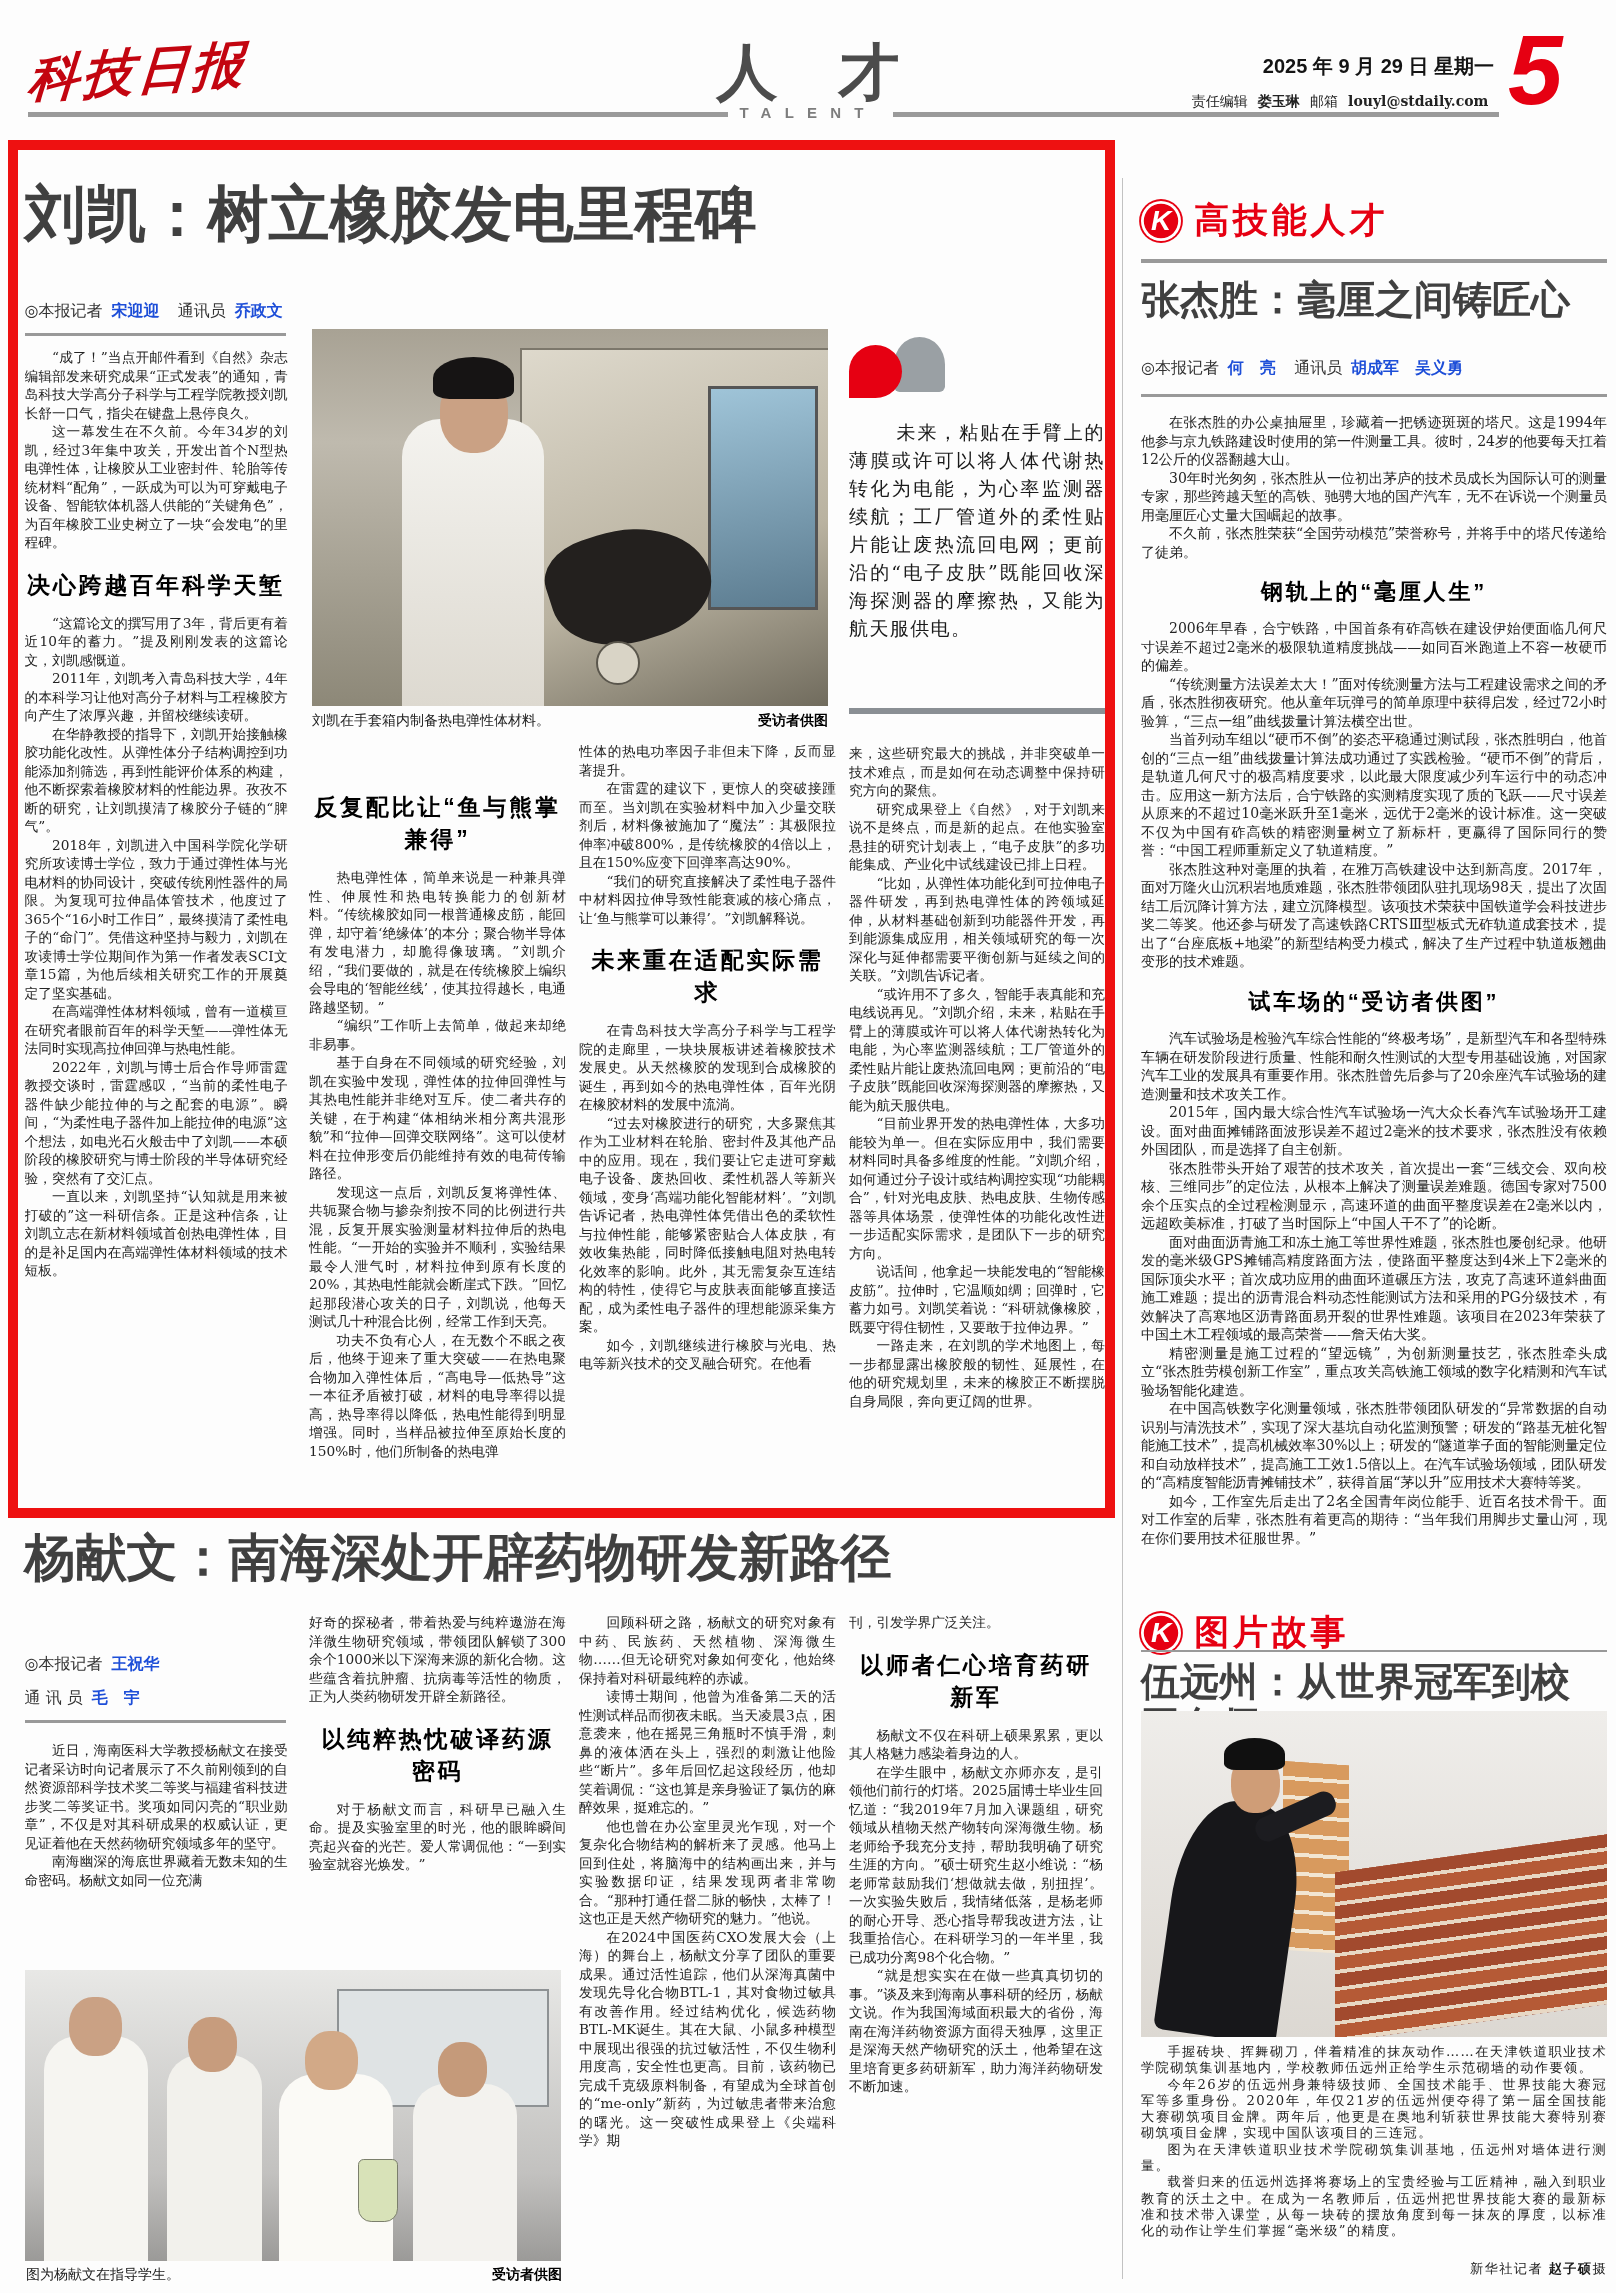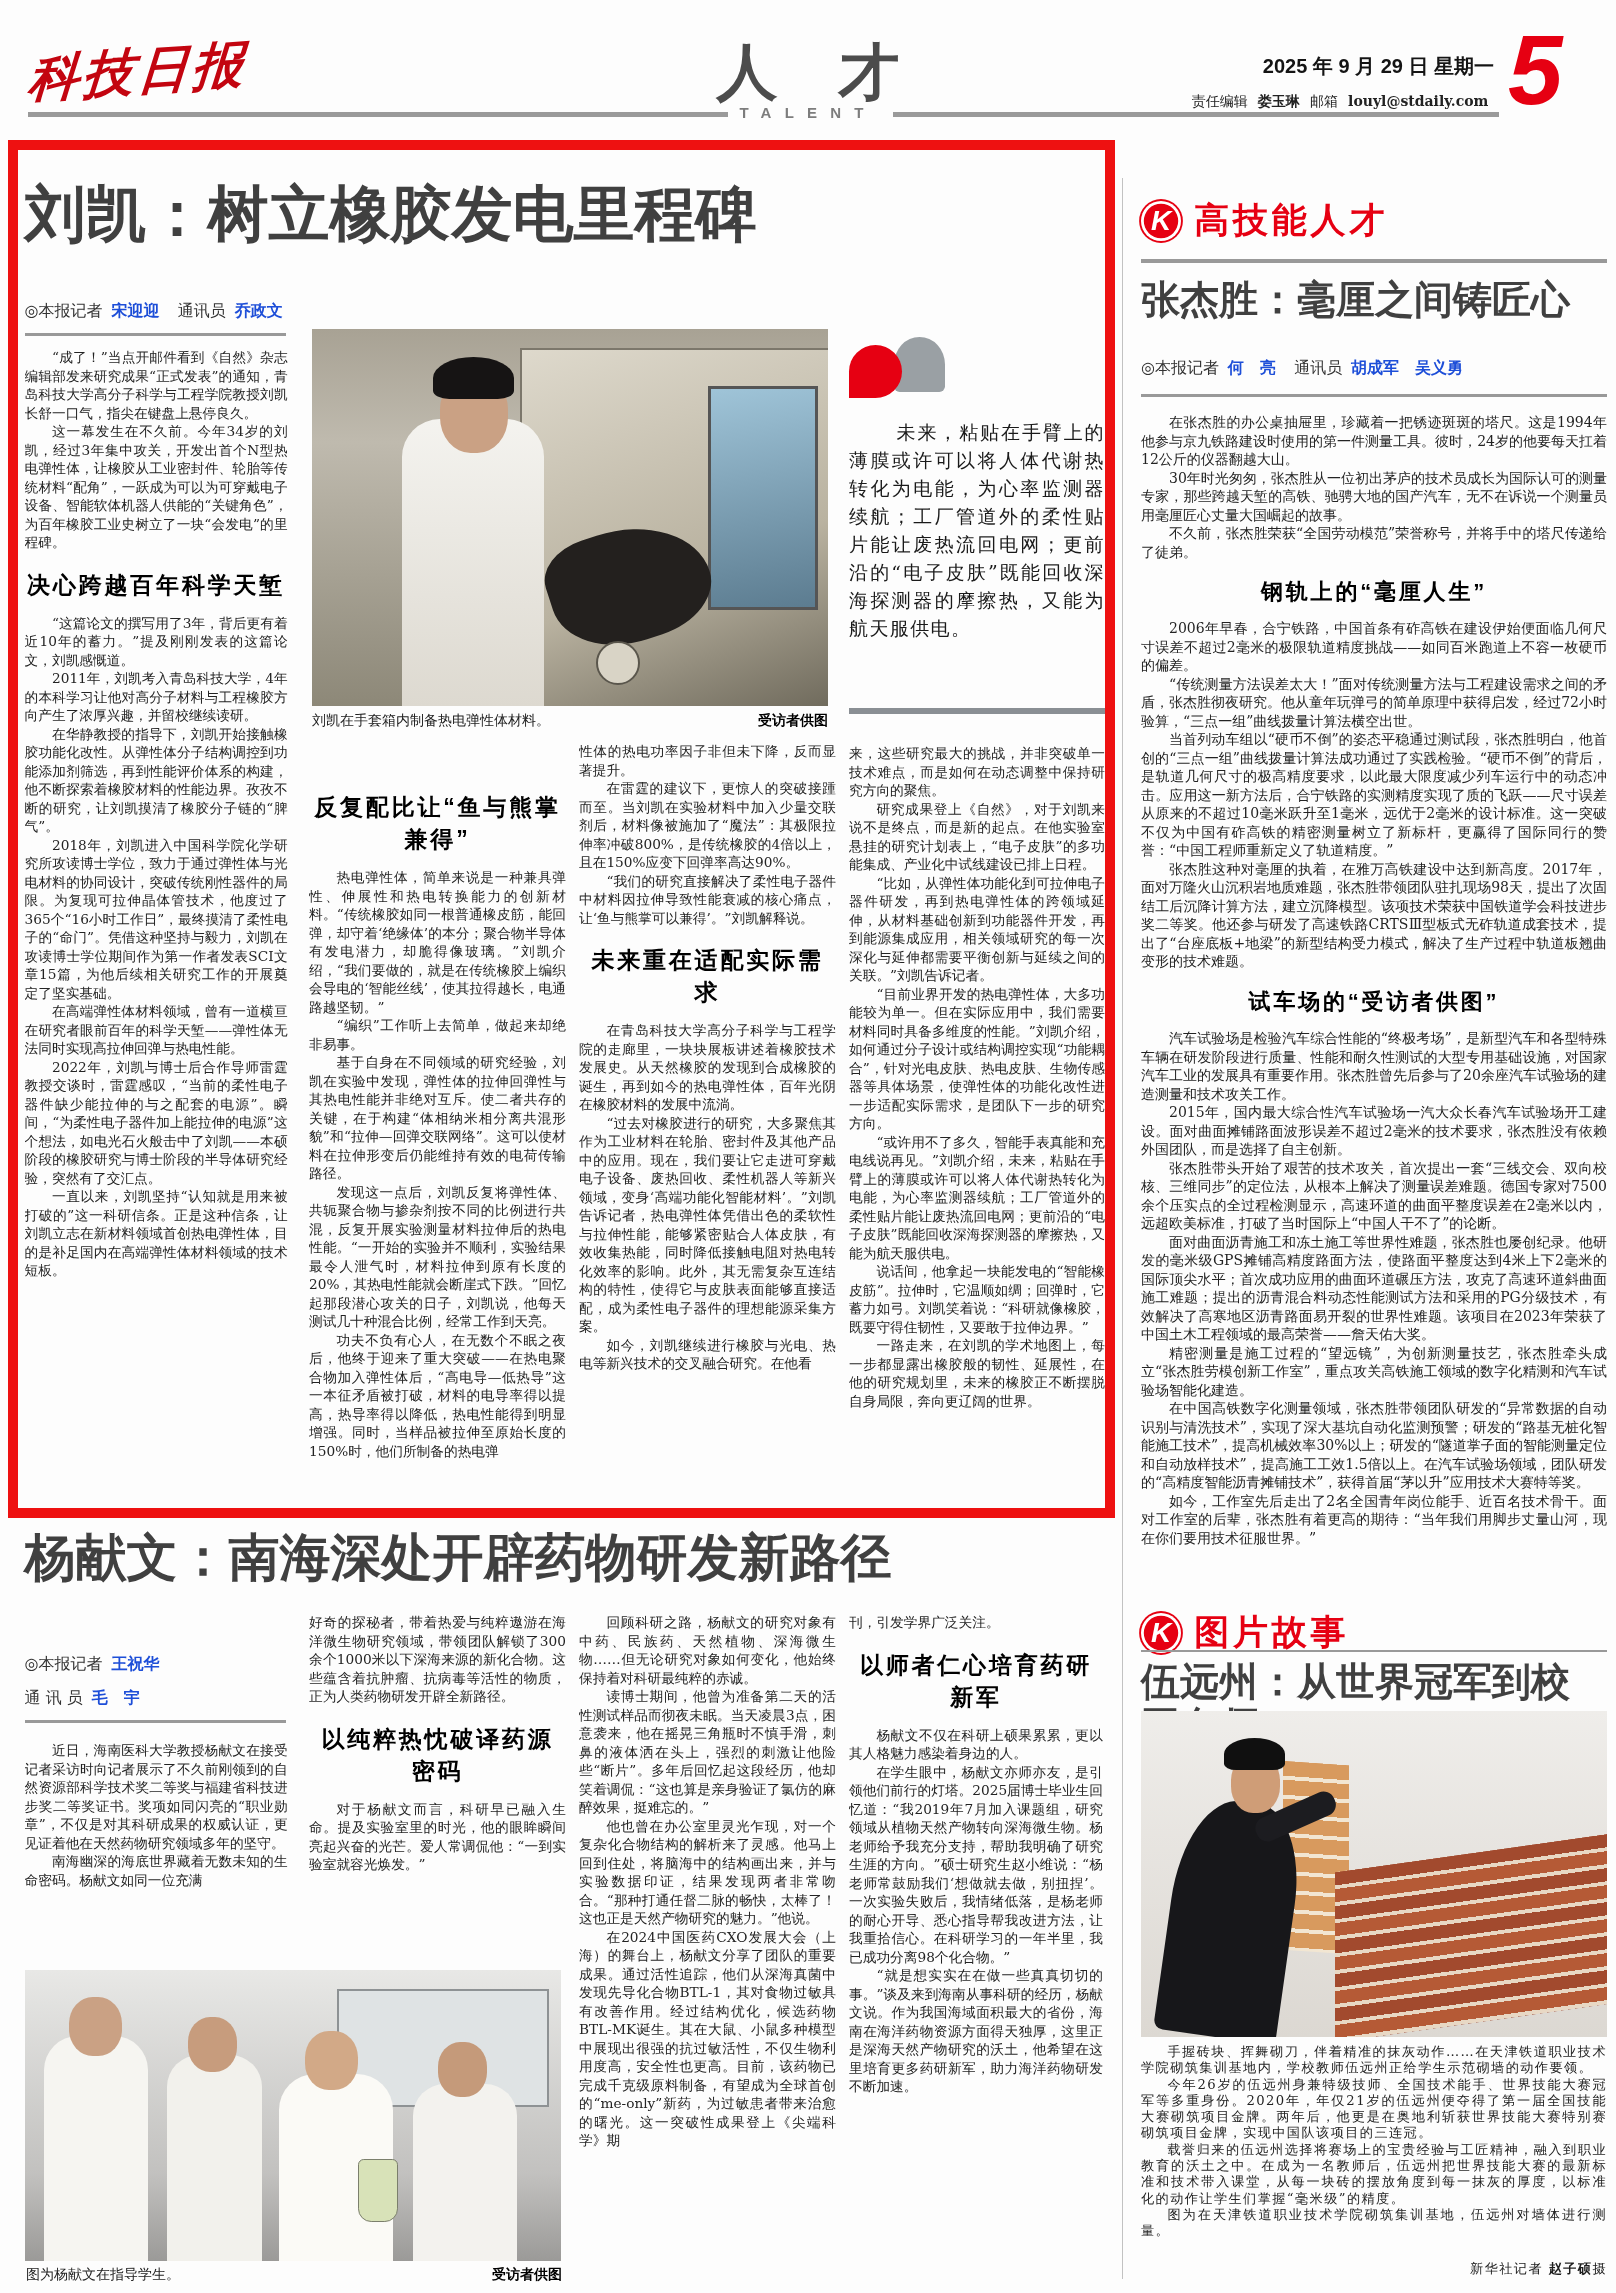--- a/index.html
+++ b/index.html
@@ -139,22 +139,22 @@
     <div class="para">“我们的研究直接解决了柔性电子器件中材料因拉伸导致性能衰减的核心痛点，让‘鱼与熊掌可以兼得’。”刘凯解释说。</div>
     <div class="subhead">未来重在适配实际需求</div>
     <div class="para">在青岛科技大学高分子科学与工程学院的走廊里，一块块展板讲述着橡胶技术发展史。从天然橡胶的发现到合成橡胶的诞生，再到如今的热电弹性体，百年光阴在橡胶材料的发展中流淌。</div>
     <div class="para">“过去对橡胶进行的研究，大多聚焦其作为工业材料在轮胎、密封件及其他产品中的应用。现在，我们要让它走进可穿戴电子设备、废热回收、柔性机器人等新兴领域，变身‘高端功能化智能材料’。”刘凯告诉记者，热电弹性体凭借出色的柔软性与拉伸性能，能够紧密贴合人体皮肤，有效收集热能，同时降低接触电阻对热电转化效率的影响。此外，其无需复杂互连结构的特性，使得它与皮肤表面能够直接适配，成为柔性电子器件的理想能源采集方案。</div>
     <div class="para">如今，刘凯继续进行橡胶与光电、热电等新兴技术的交叉融合研究。在他看</div>
   </div>
 <div class="abs colbody" style="left:849px;top:744px;width:256px;height:744px;">
     <div class="para cont">来，这些研究最大的挑战，并非突破单一技术难点，而是如何在动态调整中保持研究方向的聚焦。</div>
     <div class="para">研究成果登上《自然》，对于刘凯来说不是终点，而是新的起点。在他实验室悬挂的研究计划表上，“电子皮肤”的多功能集成、产业化中试线建设已排上日程。</div>
     <div class="para">“比如，从弹性体功能化到可拉伸电子器件研发，再到热电弹性体的跨领域延伸，从材料基础创新到功能器件开发，再到能源集成应用，相关领域研究的每一次深化与延伸都需要平衡创新与延续之间的关联。”刘凯告诉记者。</div>
+    <div class="para">“或许用不了多久，智能手表真能和充电线说再见。”刘凯介绍，未来，粘贴在手臂上的薄膜或许可以将人体代谢热转化为电能，为心率监测器续航；工厂管道外的柔性贴片能让废热流回电网；更前沿的“电子皮肤”既能回收深海探测器的摩擦热，又能为航天服供电。</div>
     <div class="para">“目前业界开发的热电弹性体，大多功能较为单一。但在实际应用中，我们需要材料同时具备多维度的性能。”刘凯介绍，如何通过分子设计或结构调控实现“功能耦合”，针对光电皮肤、热电皮肤、生物传感器等具体场景，使弹性体的功能化改性进一步适配实际需求，是团队下一步的研究方向。</div>
-    <div class="para">“或许用不了多久，智能手表真能和充电线说再见。”刘凯介绍，未来，粘贴在手臂上的薄膜或许可以将人体代谢热转化为电能，为心率监测器续航；工厂管道外的柔性贴片能让废热流回电网；更前沿的“电子皮肤”既能回收深海探测器的摩擦热，又能为航天服供电。</div>
     <div class="para">说话间，他拿起一块能发电的“智能橡皮筋”。拉伸时，它温顺如绸；回弹时，它蓄力如弓。刘凯笑着说：“科研就像橡胶，既要守得住韧性，又要敢于拉伸边界。”</div>
     <div class="para">一路走来，在刘凯的学术地图上，每一步都显露出橡胶般的韧性、延展性，在他的研究规划里，未来的橡胶正不断摆脱自身局限，奔向更辽阔的世界。</div>
   </div>
 
 <div class="abs" id="divider-v"></div>
 
 <div class="abs badge" style="left:1141px;top:197px;">
   <div class="badge-icon">K</div>
   <div class="badge-label">高技能人才</div>
 </div>
@@ -199,22 +199,22 @@
   <div class="shape" style="left:194px;top:142px;width:274px;height:170px;background:repeating-linear-gradient(180deg,#a24a2e 0 13.2px,#e8d8c4 13.2px 17px,#b55a36 17px 30px,#e8d8c4 30px 34px);transform:skewY(-8deg);"></div>
   <div class="shape" style="left:28px;top:90px;width:123px;height:237px;background:#17171a;border-radius:45% 40% 9.5px 9.5px;transform:rotate(8deg);"></div>
   <div class="shape" style="left:90px;top:43px;width:49px;height:59px;background:#cf9d77;border-radius:45%;"></div>
   <div class="shape" style="left:83px;top:26.5px;width:61px;height:32px;background:#101010;border-radius:50% 50% 20% 20%;"></div>
   <div class="shape" style="left:112px;top:93px;width:85px;height:24.6px;background:#1c1c20;border-radius:11.4px;transform:rotate(-24deg);"></div>
 </div>
 
 <div class="abs colbody" style="left:1141px;top:2044px;width:466px;height:238px;font-size:13.2px;line-height:16.3px;letter-spacing:1.4px;">
     <div class="para">手握砖块、挥舞砌刀，伴着精准的抹灰动作……在天津铁道职业技术学院砌筑集训基地内，学校教师伍远州正给学生示范砌墙的动作要领。</div>
     <div class="para">今年26岁的伍远州身兼特级技师、全国技术能手、世界技能大赛冠军等多重身份。2020年，年仅21岁的伍远州便夺得了第一届全国技能大赛砌筑项目金牌。两年后，他更是在奥地利斩获世界技能大赛特别赛砌筑项目金牌，实现中国队该项目的三连冠。</div>
+    <div class="para">图为在天津铁道职业技术学院砌筑集训基地，伍远州对墙体进行测量。</div>
     <div class="para">载誉归来的伍远州选择将赛场上的宝贵经验与工匠精神，融入到职业教育的沃土之中。在成为一名教师后，伍远州把世界技能大赛的最新标准和技术带入课堂，从每一块砖的摆放角度到每一抹灰的厚度，以标准化的动作让学生们掌握“毫米级”的精度。</div>
-    <div class="para">图为在天津铁道职业技术学院砌筑集训基地，伍远州对墙体进行测量。</div>
   </div>
 <div class="abs credit-line" style="left:1141px;top:2258px;width:466px;font-size:13.2px;letter-spacing:1.4px;">
   <span>新华社记者</span>
   <b>赵子硕</b><span>摄</span>
 </div>
 
 <div class="abs headline" style="left:24.6px;top:1529px;width:1079px;font-size:51px;">杨献文：南海深处开辟药物研发新路径</div>
 <div class="abs byline" style="left:24.6px;top:1647px;line-height:34px;">
   <div>
     <span>◎本报记者</span>

